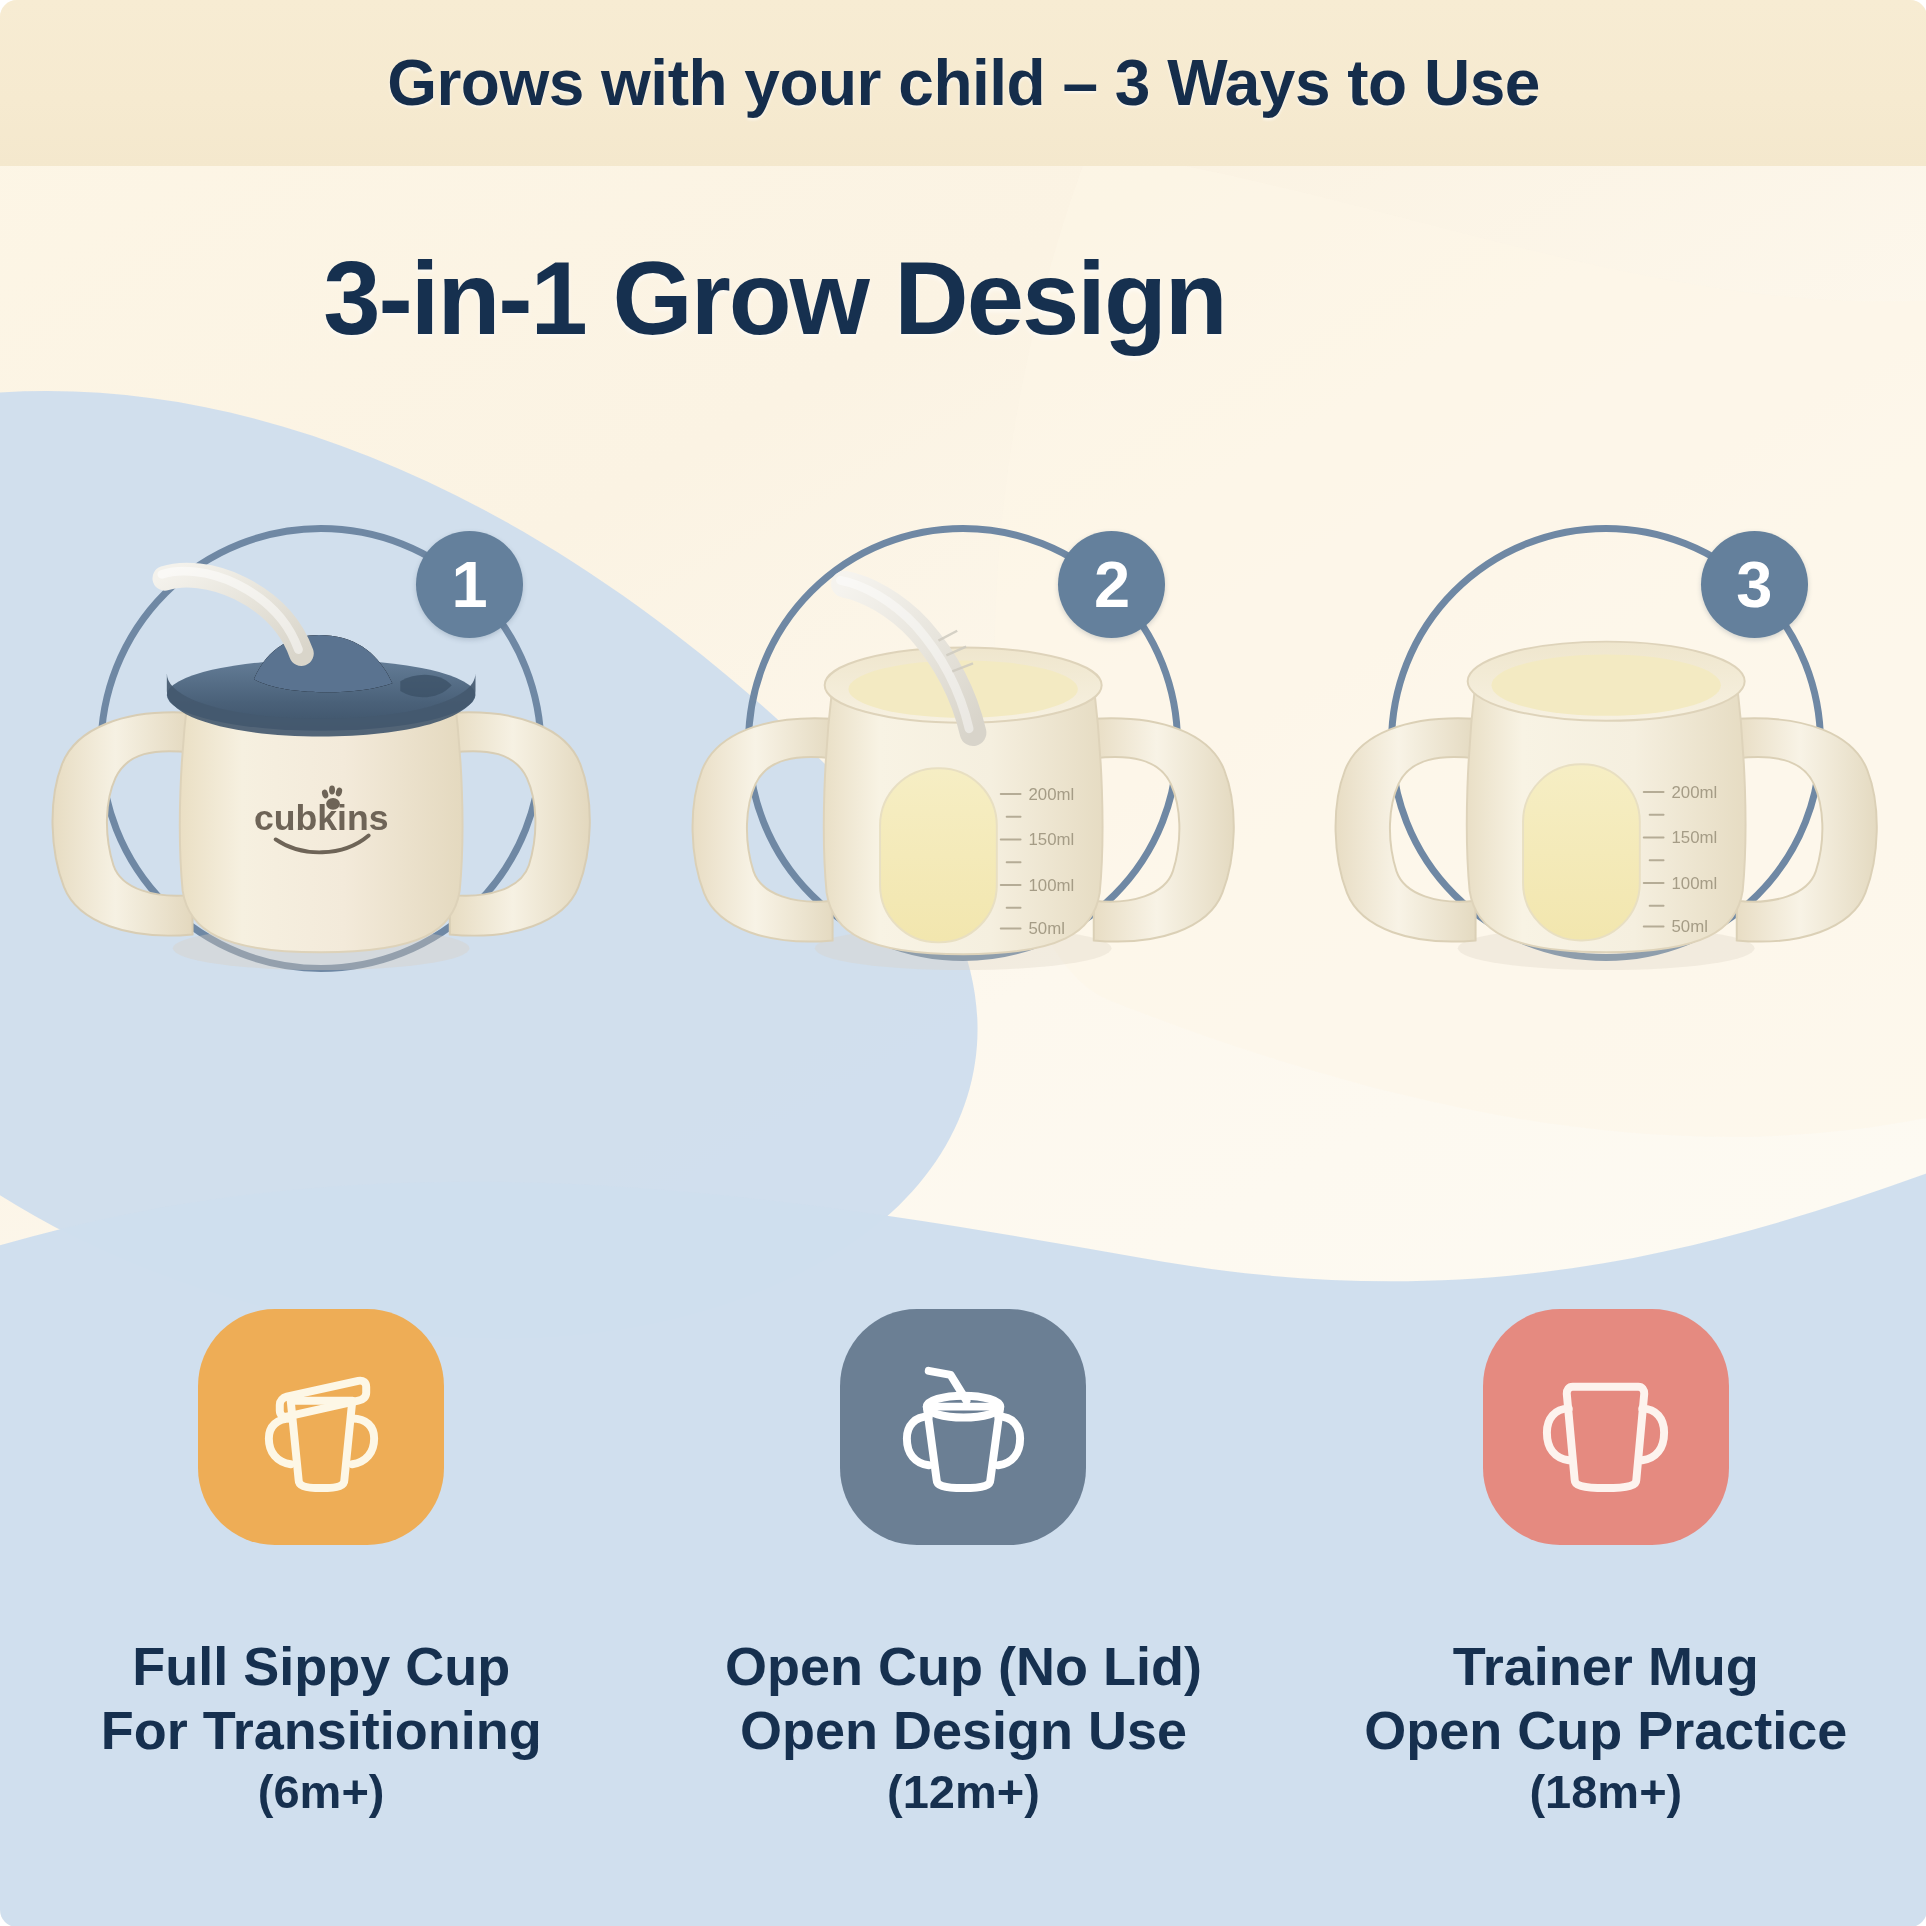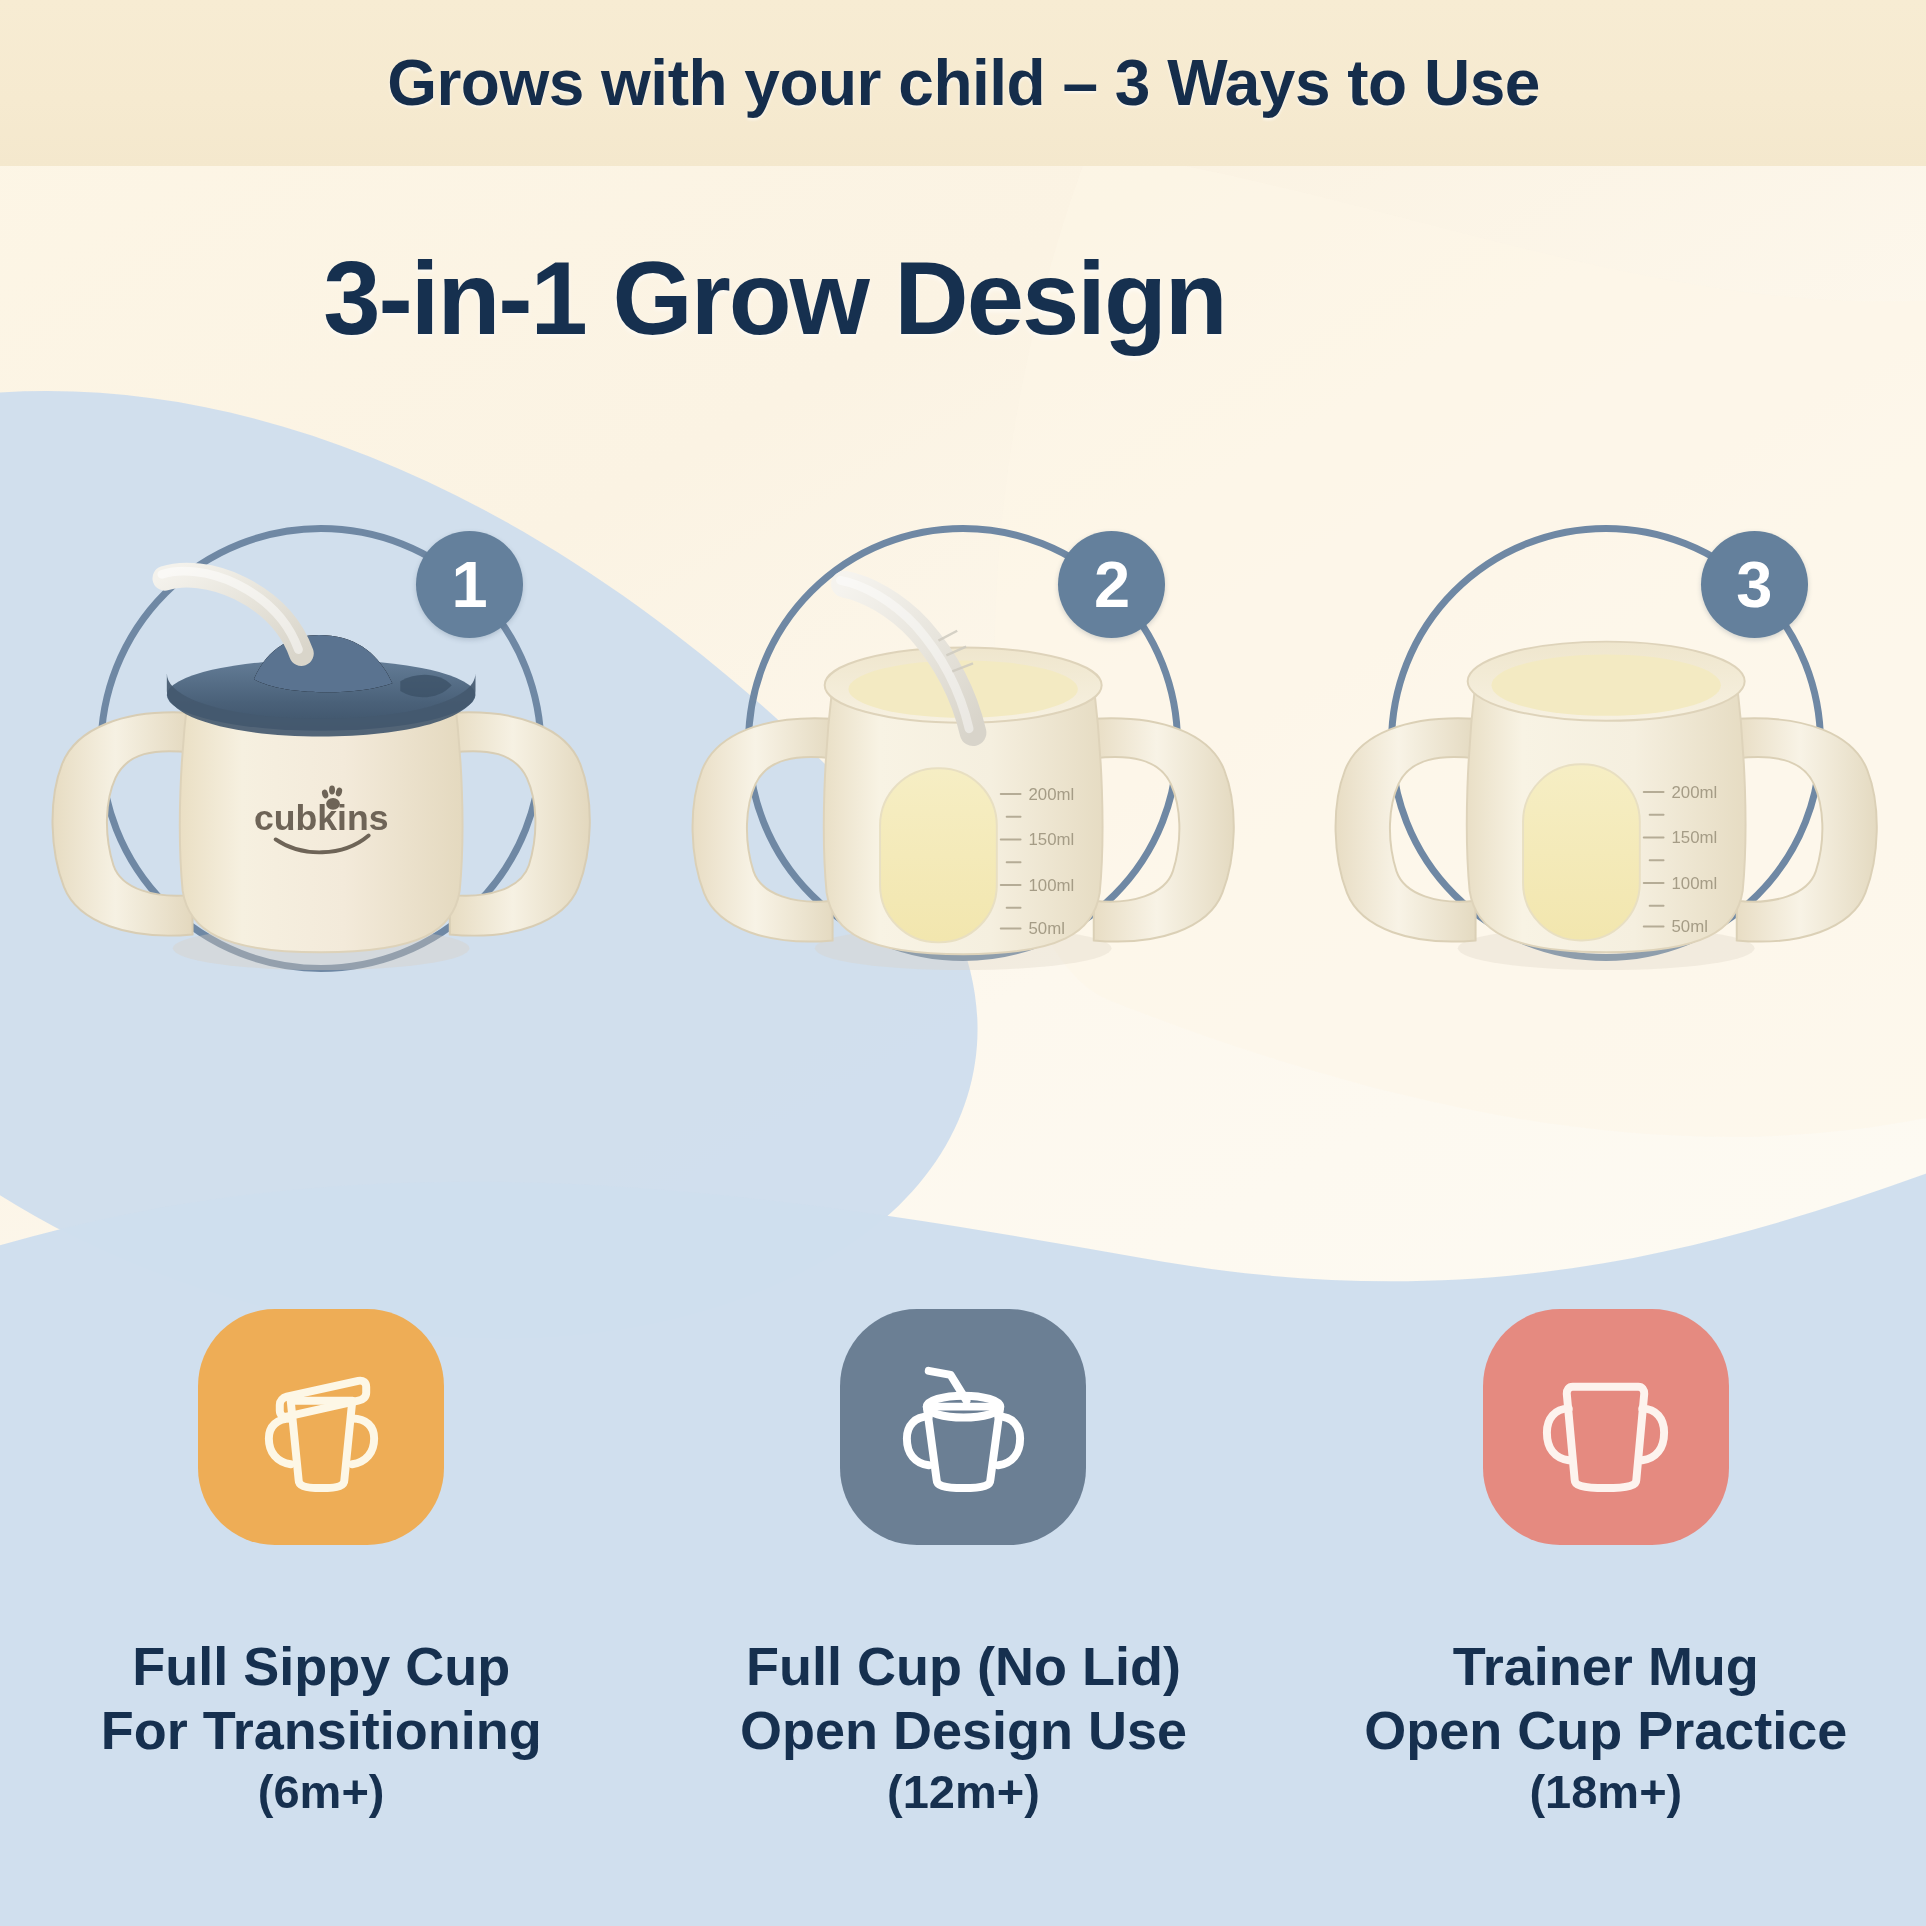--- a/index.html
+++ b/index.html
@@ -11,20 +11,21 @@
     overflow: hidden;
     background: #ffffff;
   }
 
   #poster {
     position: relative;
     width: 1927px;
     height: 1927px;
     overflow: hidden;
     background: linear-gradient(150deg, #fdf6e6 0%, #fbf3e3 28%, #fdf8ee 52%, #fdfaf2 75%, #fefcf7 100%);
+    border-radius: 17px;
   }
 
   
   .bg-layer { position: absolute; inset: 0; overflow: hidden; pointer-events: none; }
   .bg-layer svg { position: absolute; inset: 0; width: 1927px; height: 1927px; display: block; }
 
   
   .header-band {
     position: absolute;
     top: 0; left: 0;
@@ -438,21 +439,21 @@
           <g fill="none" stroke="#ffffff" stroke-width="8" stroke-linecap="round" stroke-linejoin="round">
             <path d="M 38 54 L 48 128 C 48 133 54 136 75 136 C 96 136 102 133 102 128 L 112 54 Z"></path>
             <ellipse cx="75" cy="54" rx="37" ry="11"></ellipse>
             <path d="M 78 48 L 62 22 L 40 18"></path>
             <path d="M 40 64 C 26 64 18 73 18 86 C 18 101 26 111 40 113"></path>
             <path d="M 110 64 C 124 64 132 73 132 86 C 132 101 124 111 110 113"></path>
           </g>
         </svg>
       </div>
       <div class="caption">
-        <span class="line">Full Cup (No Lid)</span>
+        <span class="line">Open Cup (No Lid)</span>
         <span class="line">Open Design Use</span>
         <span class="age">(12m+)</span>
       </div>
     </div>
 
     <div class="feature-cell">
       <div class="tile" style="background:#e58a80;">
         <svg width="149" height="149" viewBox="0 0 150 150">
           <g fill="none" stroke="#fdf3ee" stroke-width="8" stroke-linecap="round" stroke-linejoin="round">
             <path d="M 42 34 L 108 34 C 112 34 114 37 114 41 L 106 128

